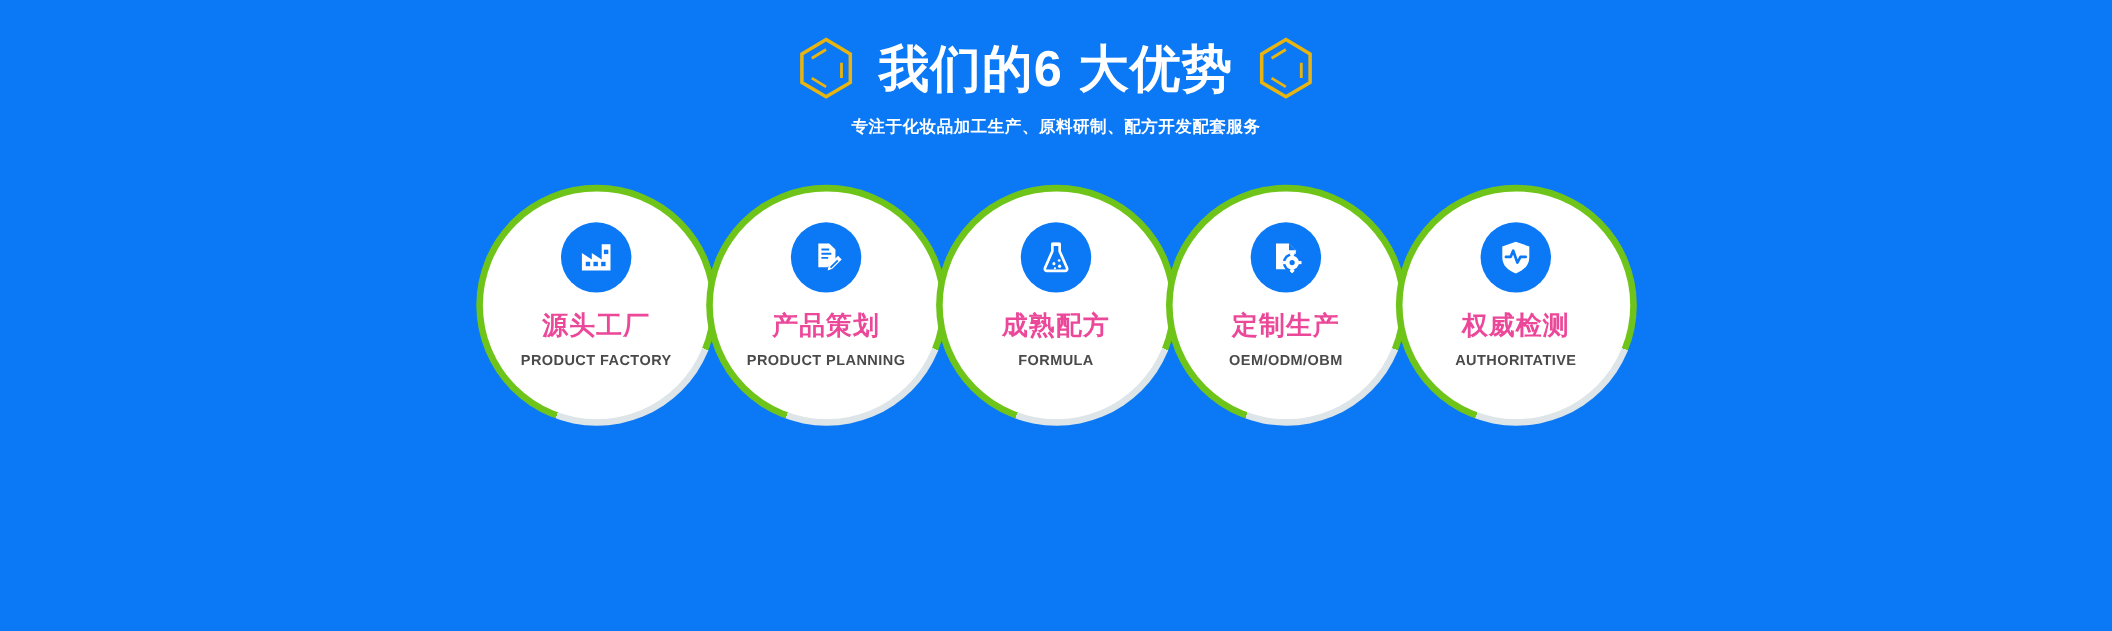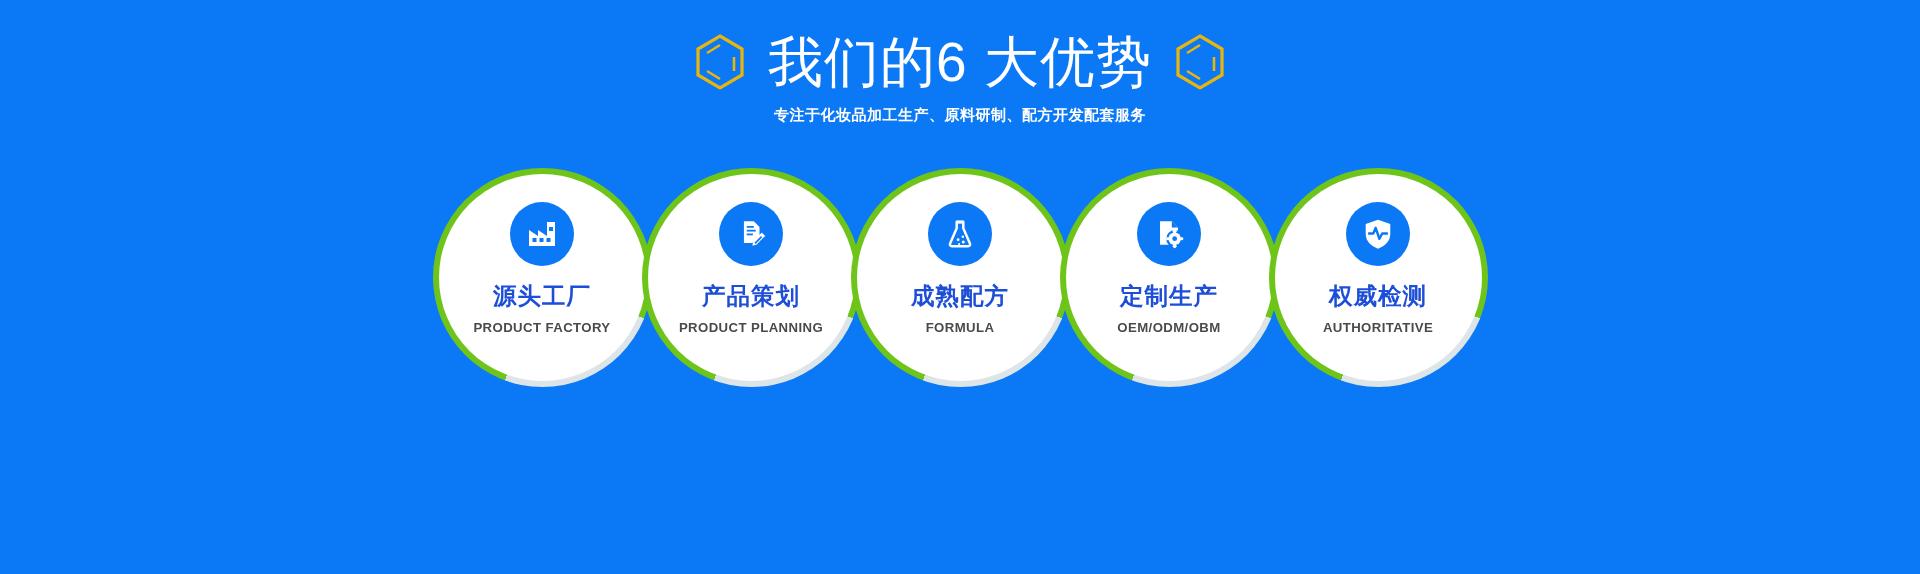--- a/index.html
+++ b/index.html
@@ -25,22 +25,22 @@
     justify-content:center;
     gap:22px;
     height:72px;
   }
   .hex {
     width:52px; height:58px;
     flex:0 0 auto;
   }
   .title-text {
     color:#ffffff;
-    font-size:55px;
-    font-weight:normal;
+    font-size:46px;
+    font-weight:bold;
     letter-spacing:1px;
     line-height:62px;
     white-space:nowrap;
   }
   .subtitle {
     margin-top:8px;
     color:#ffffff;
     font-size:15px;
     font-weight:bold;
     letter-spacing:0.5px;
@@ -87,21 +87,21 @@
     border-radius:50%;
     background:#0b78f5;
     display:flex;
     align-items:center;
     justify-content:center;
     flex:0 0 auto;
   }
   .icon-badge svg { display:block; }
   .cn-label {
     margin-top:14px;
-    color:#1d4ed8;
+    color:#ec4899;
     font-size:23.5px;
     font-weight:bold;
     letter-spacing:1px;
     white-space:nowrap;
   }
   .en-label {
     margin-top:8px;
     color:#4a4a4a;
     font-size:13.2px;
     font-weight:bold;

